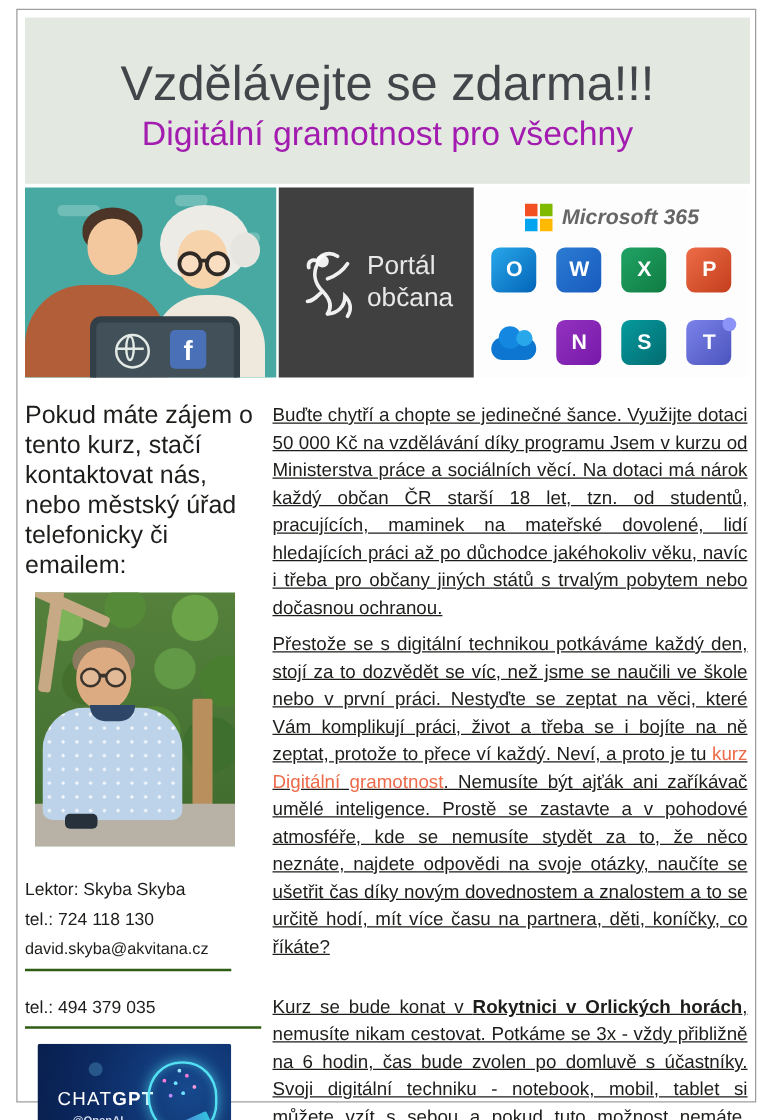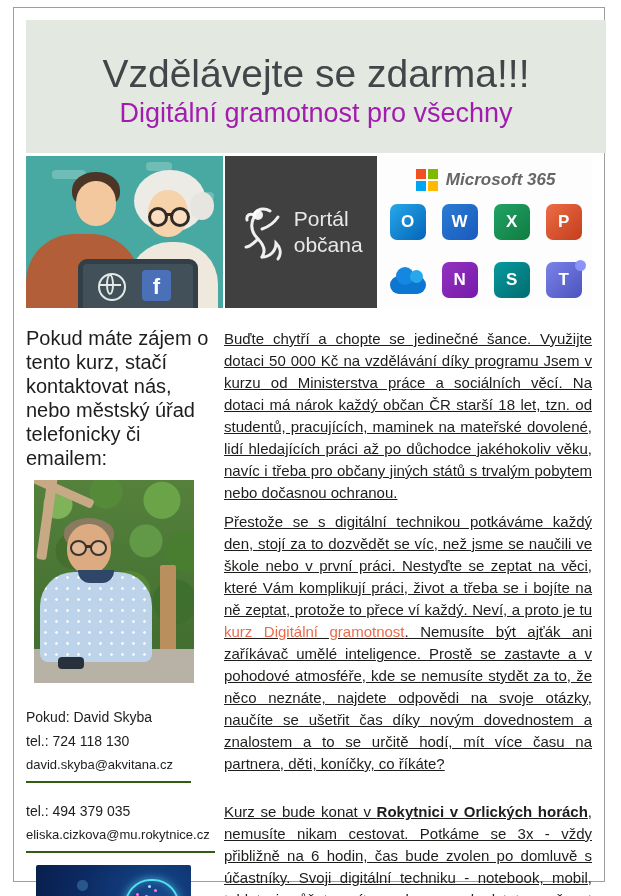--- a/index.html
+++ b/index.html
@@ -1,19 +1,19 @@
 <!DOCTYPE html>
 <html><head>
 <meta charset="utf-8">
 <style>
   html,body{margin:0;padding:0;background:#fff;}
   .page{position:relative;width:621px;height:896px;background:#ffffff;
         font-family:"Liberation Sans", sans-serif;overflow:hidden;}
   .sheet{position:absolute;left:13px;top:7px;width:592px;height:875px;
-         border:1px solid #9e9e9e;background:#fff;box-sizing:border-box;padding:12px;}
+         border:1px solid #9e9e9e;background:#fff;box-sizing:border-box;padding:6px;}
 
   
   .band{width:580px;height:133px;background:#e3e8e0;text-align:center;}
   .title{padding-top:32px;font-size:39px;line-height:44px;color:#42464a;letter-spacing:0px;}
   .subtitle{font-size:27px;line-height:34px;color:#a21caf;}
 
   
   .strip{display:flex;gap:2px;margin-top:3px;height:152px;}
   .panel{position:relative;overflow:hidden;height:152px;}
 
@@ -224,29 +224,28 @@
           <div class="headP"></div>
           <div class="glp l"></div>
           <div class="glp r"></div>
           <div class="glpb"></div>
           <div class="shirtP"></div>
           <div class="collar"></div>
           <div class="watch"></div>
         </div>
 
         <div class="contact">
-          <div>Pokud: David Skyba</div>
+          <div>Lektor: Skyba Skyba</div>
           <div>tel.: 724 118 130</div>
           <div class="email">david.skyba@akvitana.cz</div>
           <div class="rule rule1"></div>
         </div>
 
         <div class="contact contact2">
           <div>tel.: 494 379 035</div>
-          <div class="email">eliska.cizkova@mu.rokytnice.cz</div>
           <div class="rule rule2"></div>
         </div>
 
         <div class="gpt">
           <div class="gpt-title"><span class="thin">CHAT</span><span class="bold">GPT</span></div>
           <div class="gpt-openai">@OpenAI</div>
           <div class="gpt-head"></div>
           <div class="braindots"></div>
           <div class="hand1"></div>
           <div class="hand2"></div>

